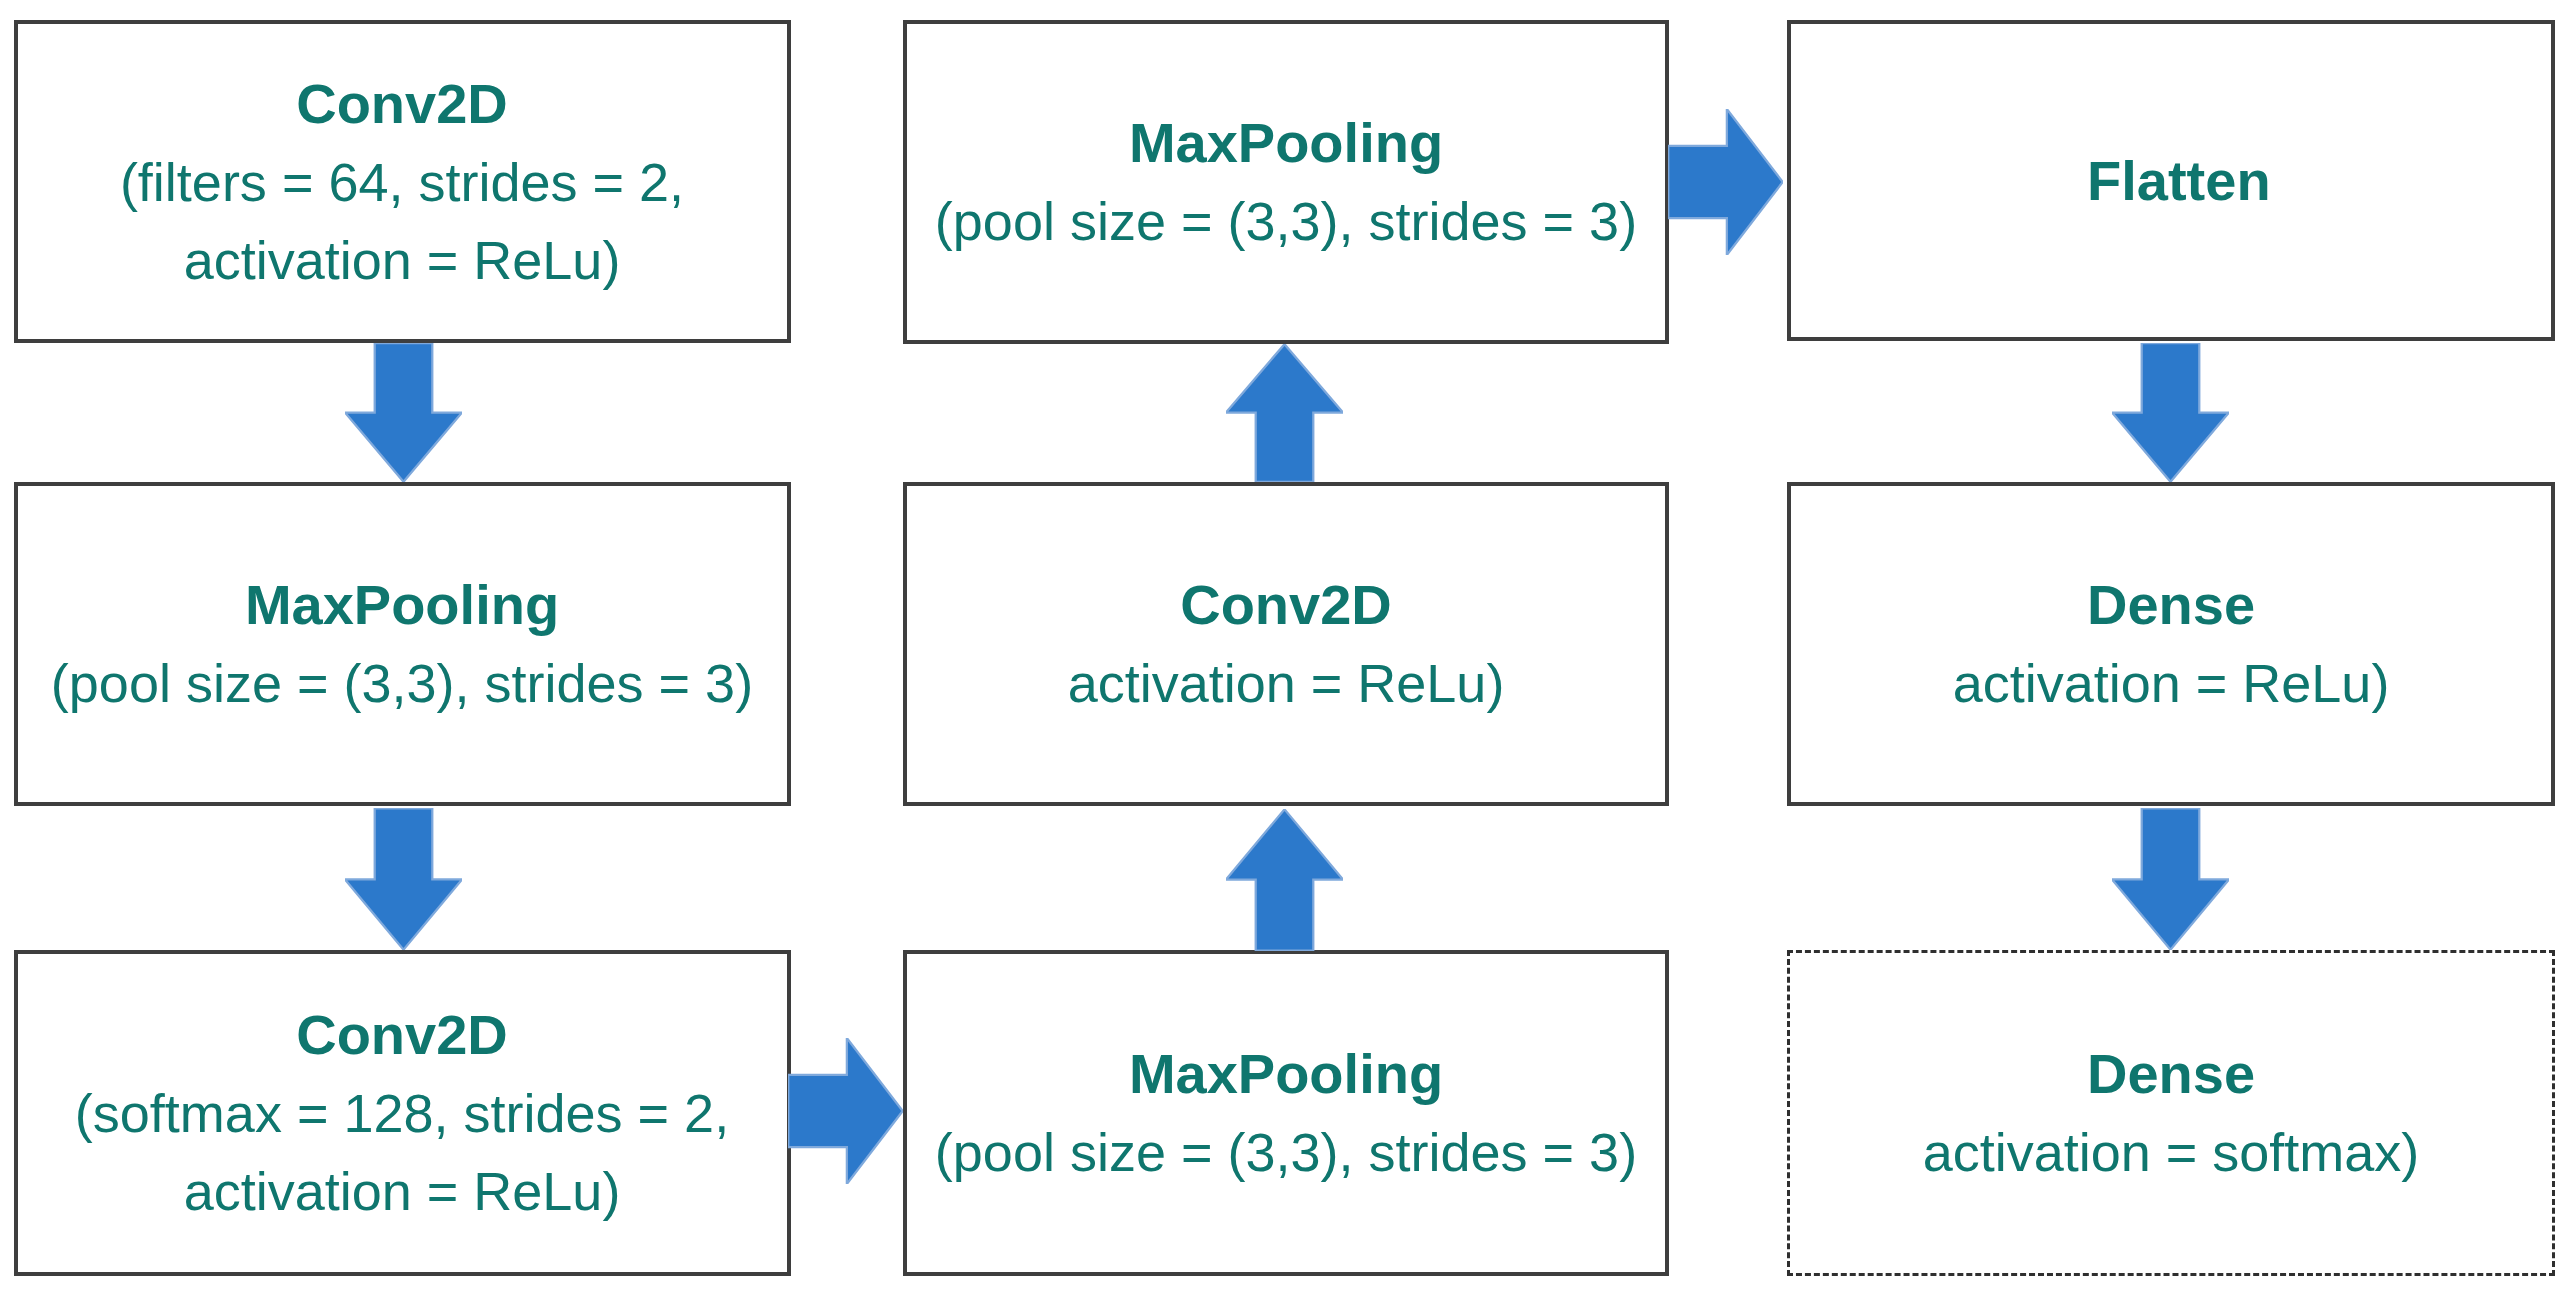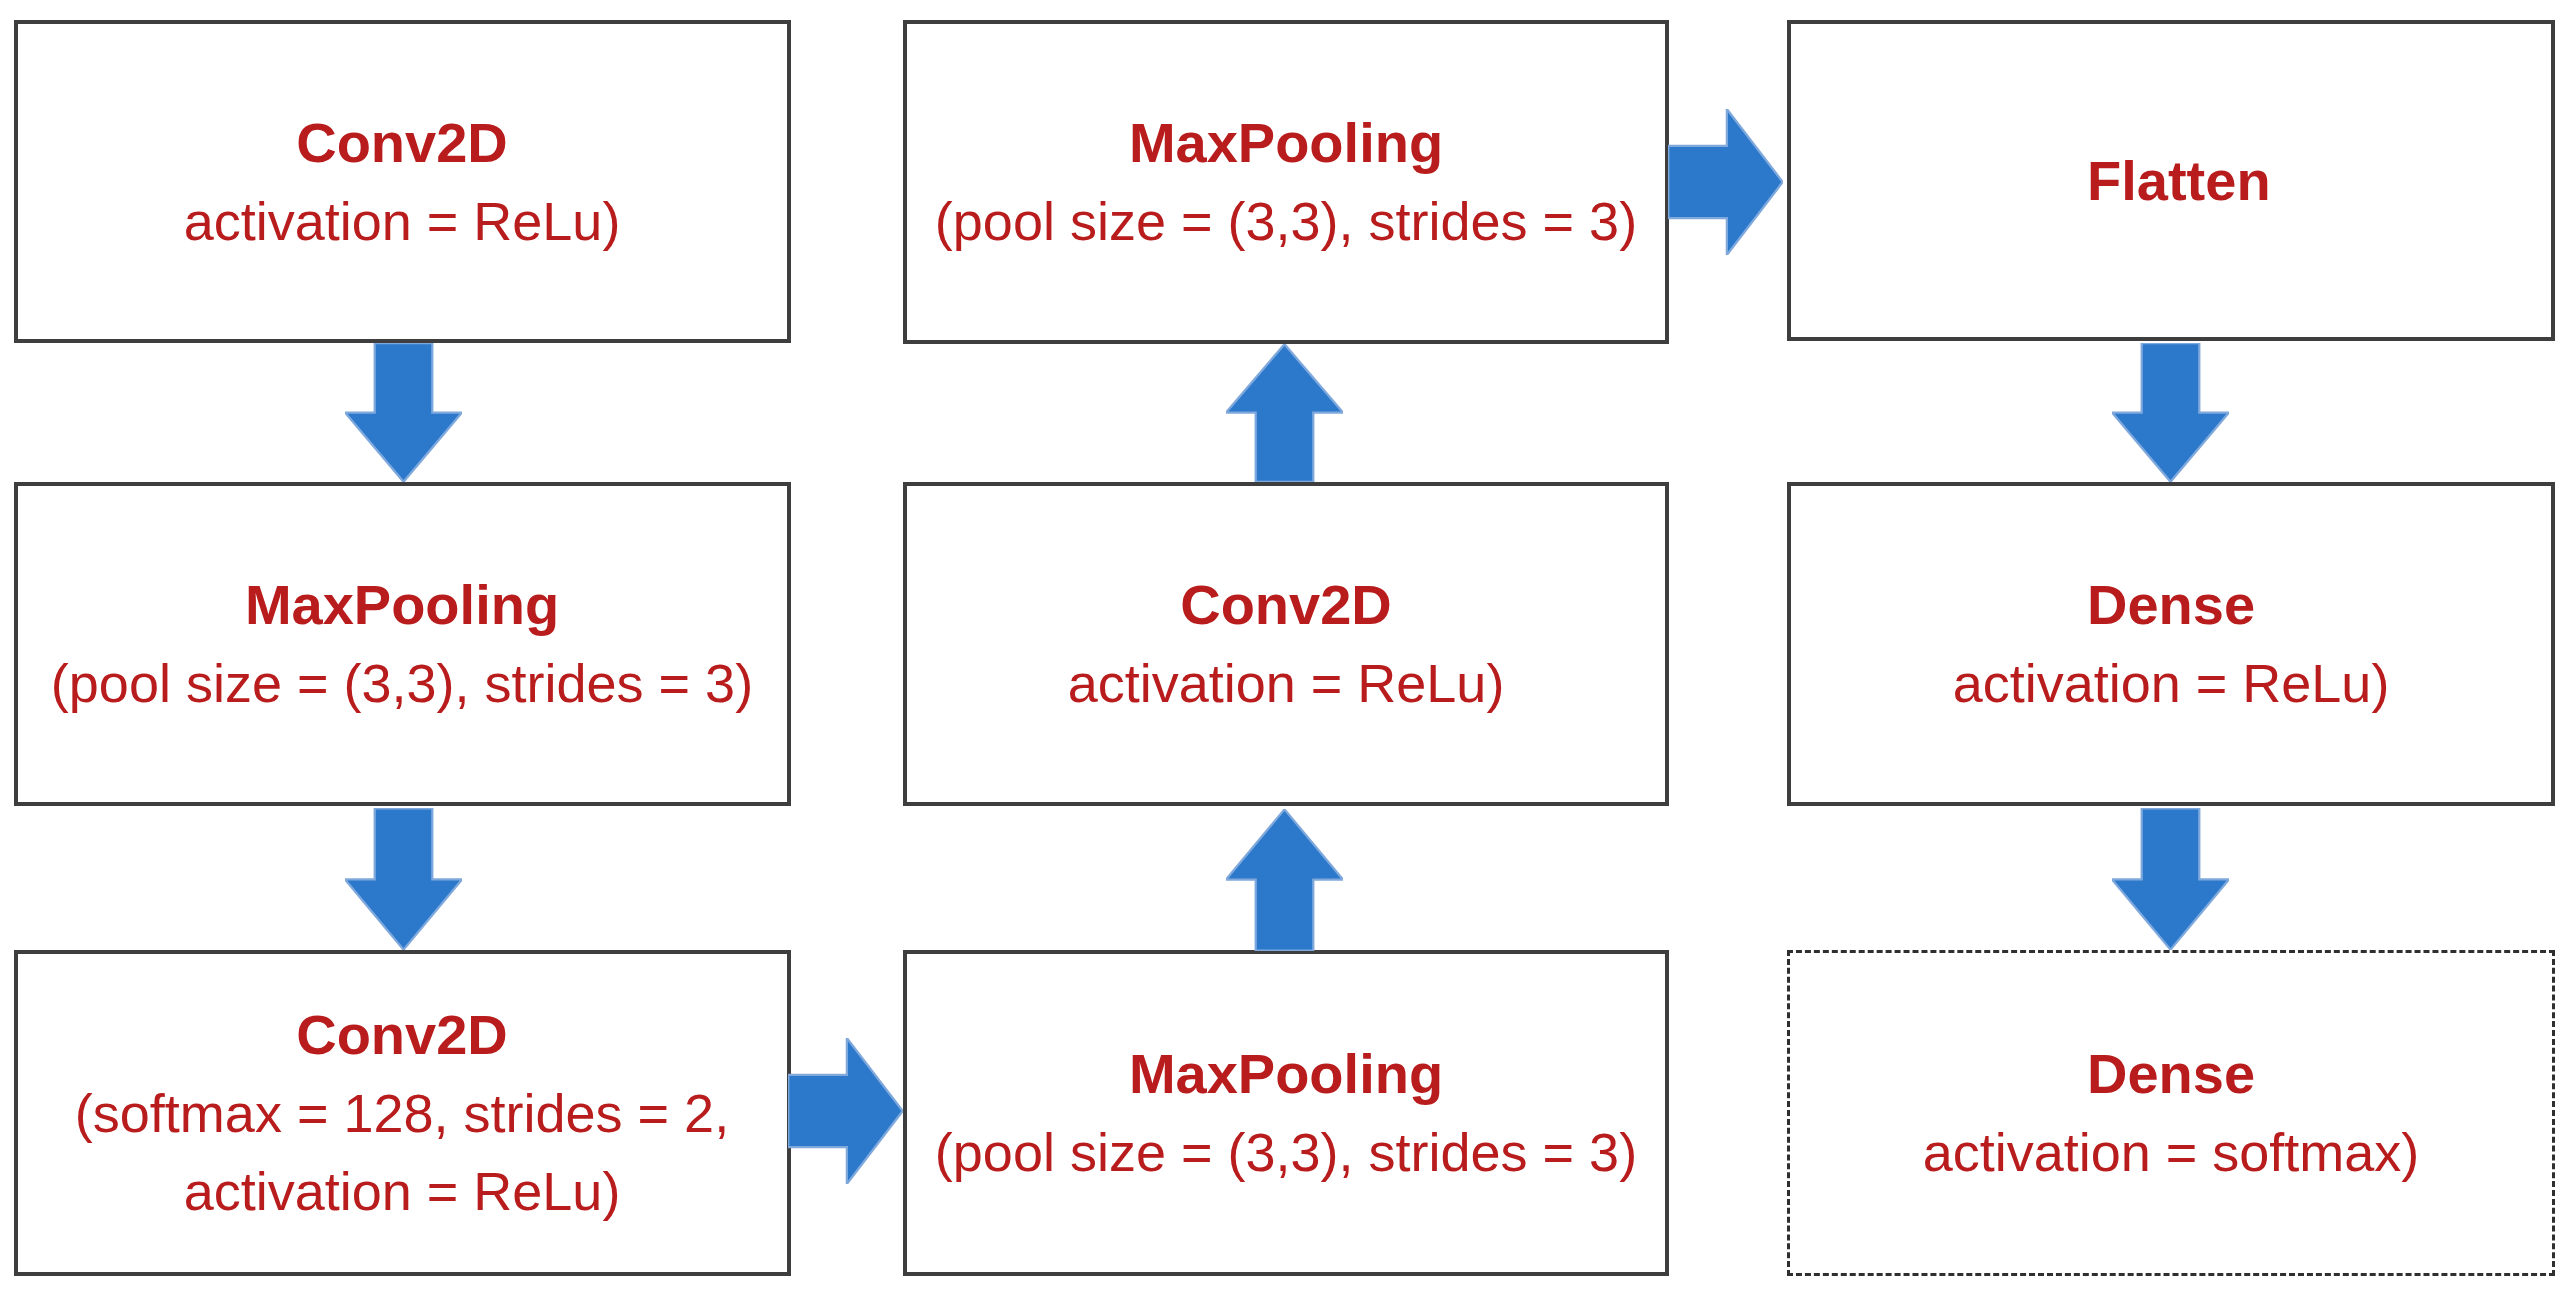--- a/index.html
+++ b/index.html
@@ -6,21 +6,21 @@
     margin: 0;
     padding: 0;
     background: #ffffff;
   }
   #stage {
     position: relative;
     width: 2200px;
     height: 1302px;
     background: #ffffff;
     font-family: "Liberation Sans", sans-serif;
-    color: #b91c1c;
+    color: #0f766e;
   }
   .node {
     position: absolute;
     box-sizing: border-box;
     background: #ffffff;
     border: 4.5px solid #3e3e3e;
     display: flex;
     flex-direction: column;
     justify-content: center;
     align-items: center;
@@ -70,20 +70,21 @@
   #arrow-7 { left: 2112px; top: 343px;  }
   #arrow-8 { left: 2112px; top: 808px;  }
 </style>
 </head>
 <body>
 
 <div id="stage">
 
   <div class="node" id="node-conv2d-1">
     <div class="node-title">Conv2D</div>
+    <div class="node-line">(filters = 64, strides = 2,</div>
     <div class="node-line">activation = ReLu)</div>
   </div>
 
   <div class="node" id="node-maxpool-1">
     <div class="node-title">MaxPooling</div>
     <div class="node-line">(pool size = (3,3), strides = 3)</div>
   </div>
 
   <div class="node" id="node-conv2d-2">
     <div class="node-title">Conv2D</div>

